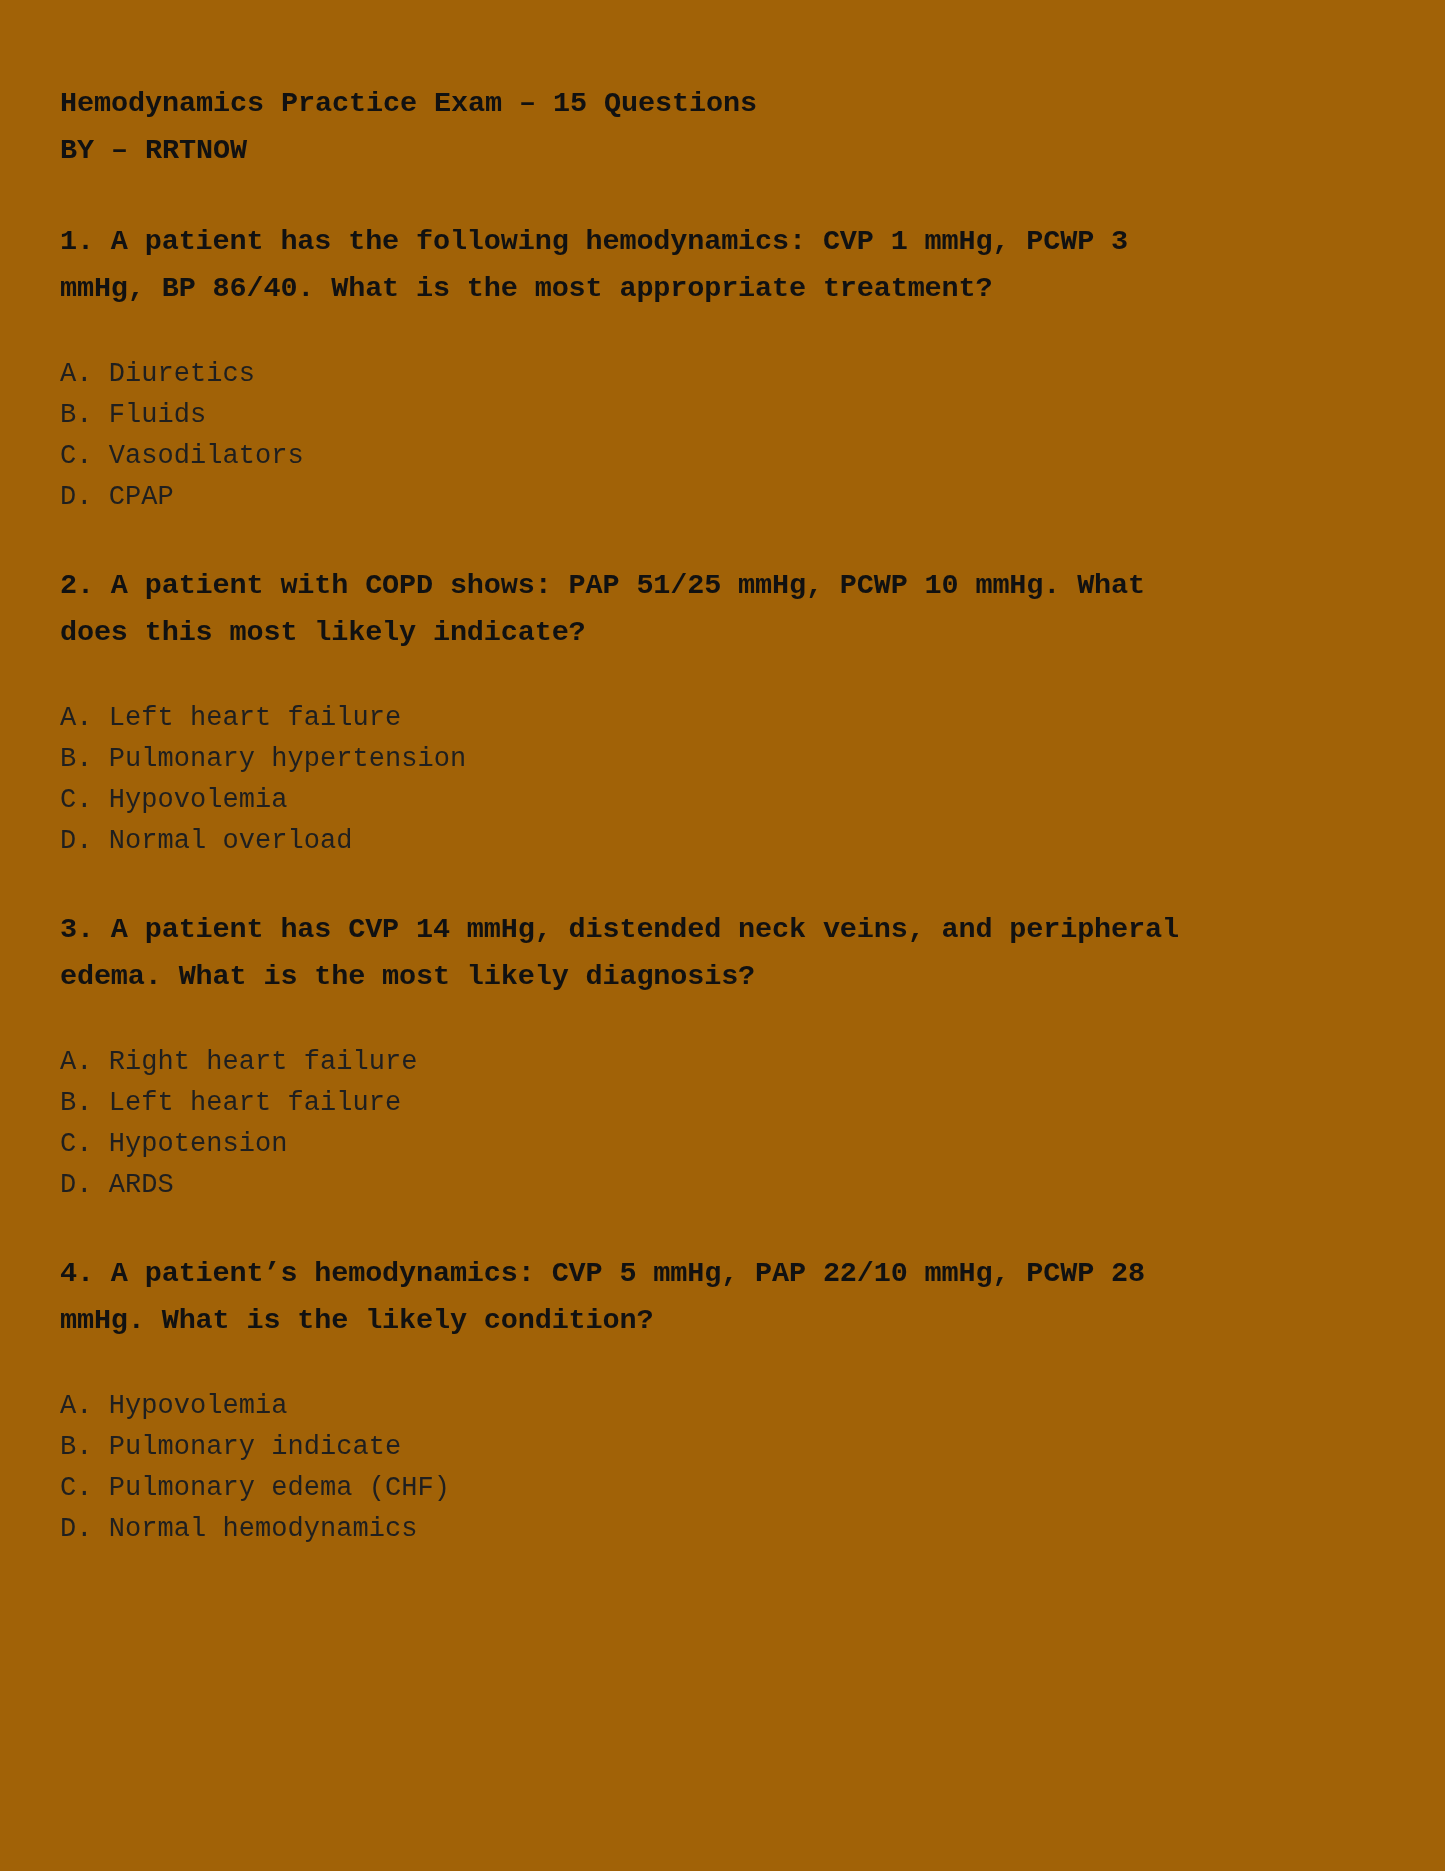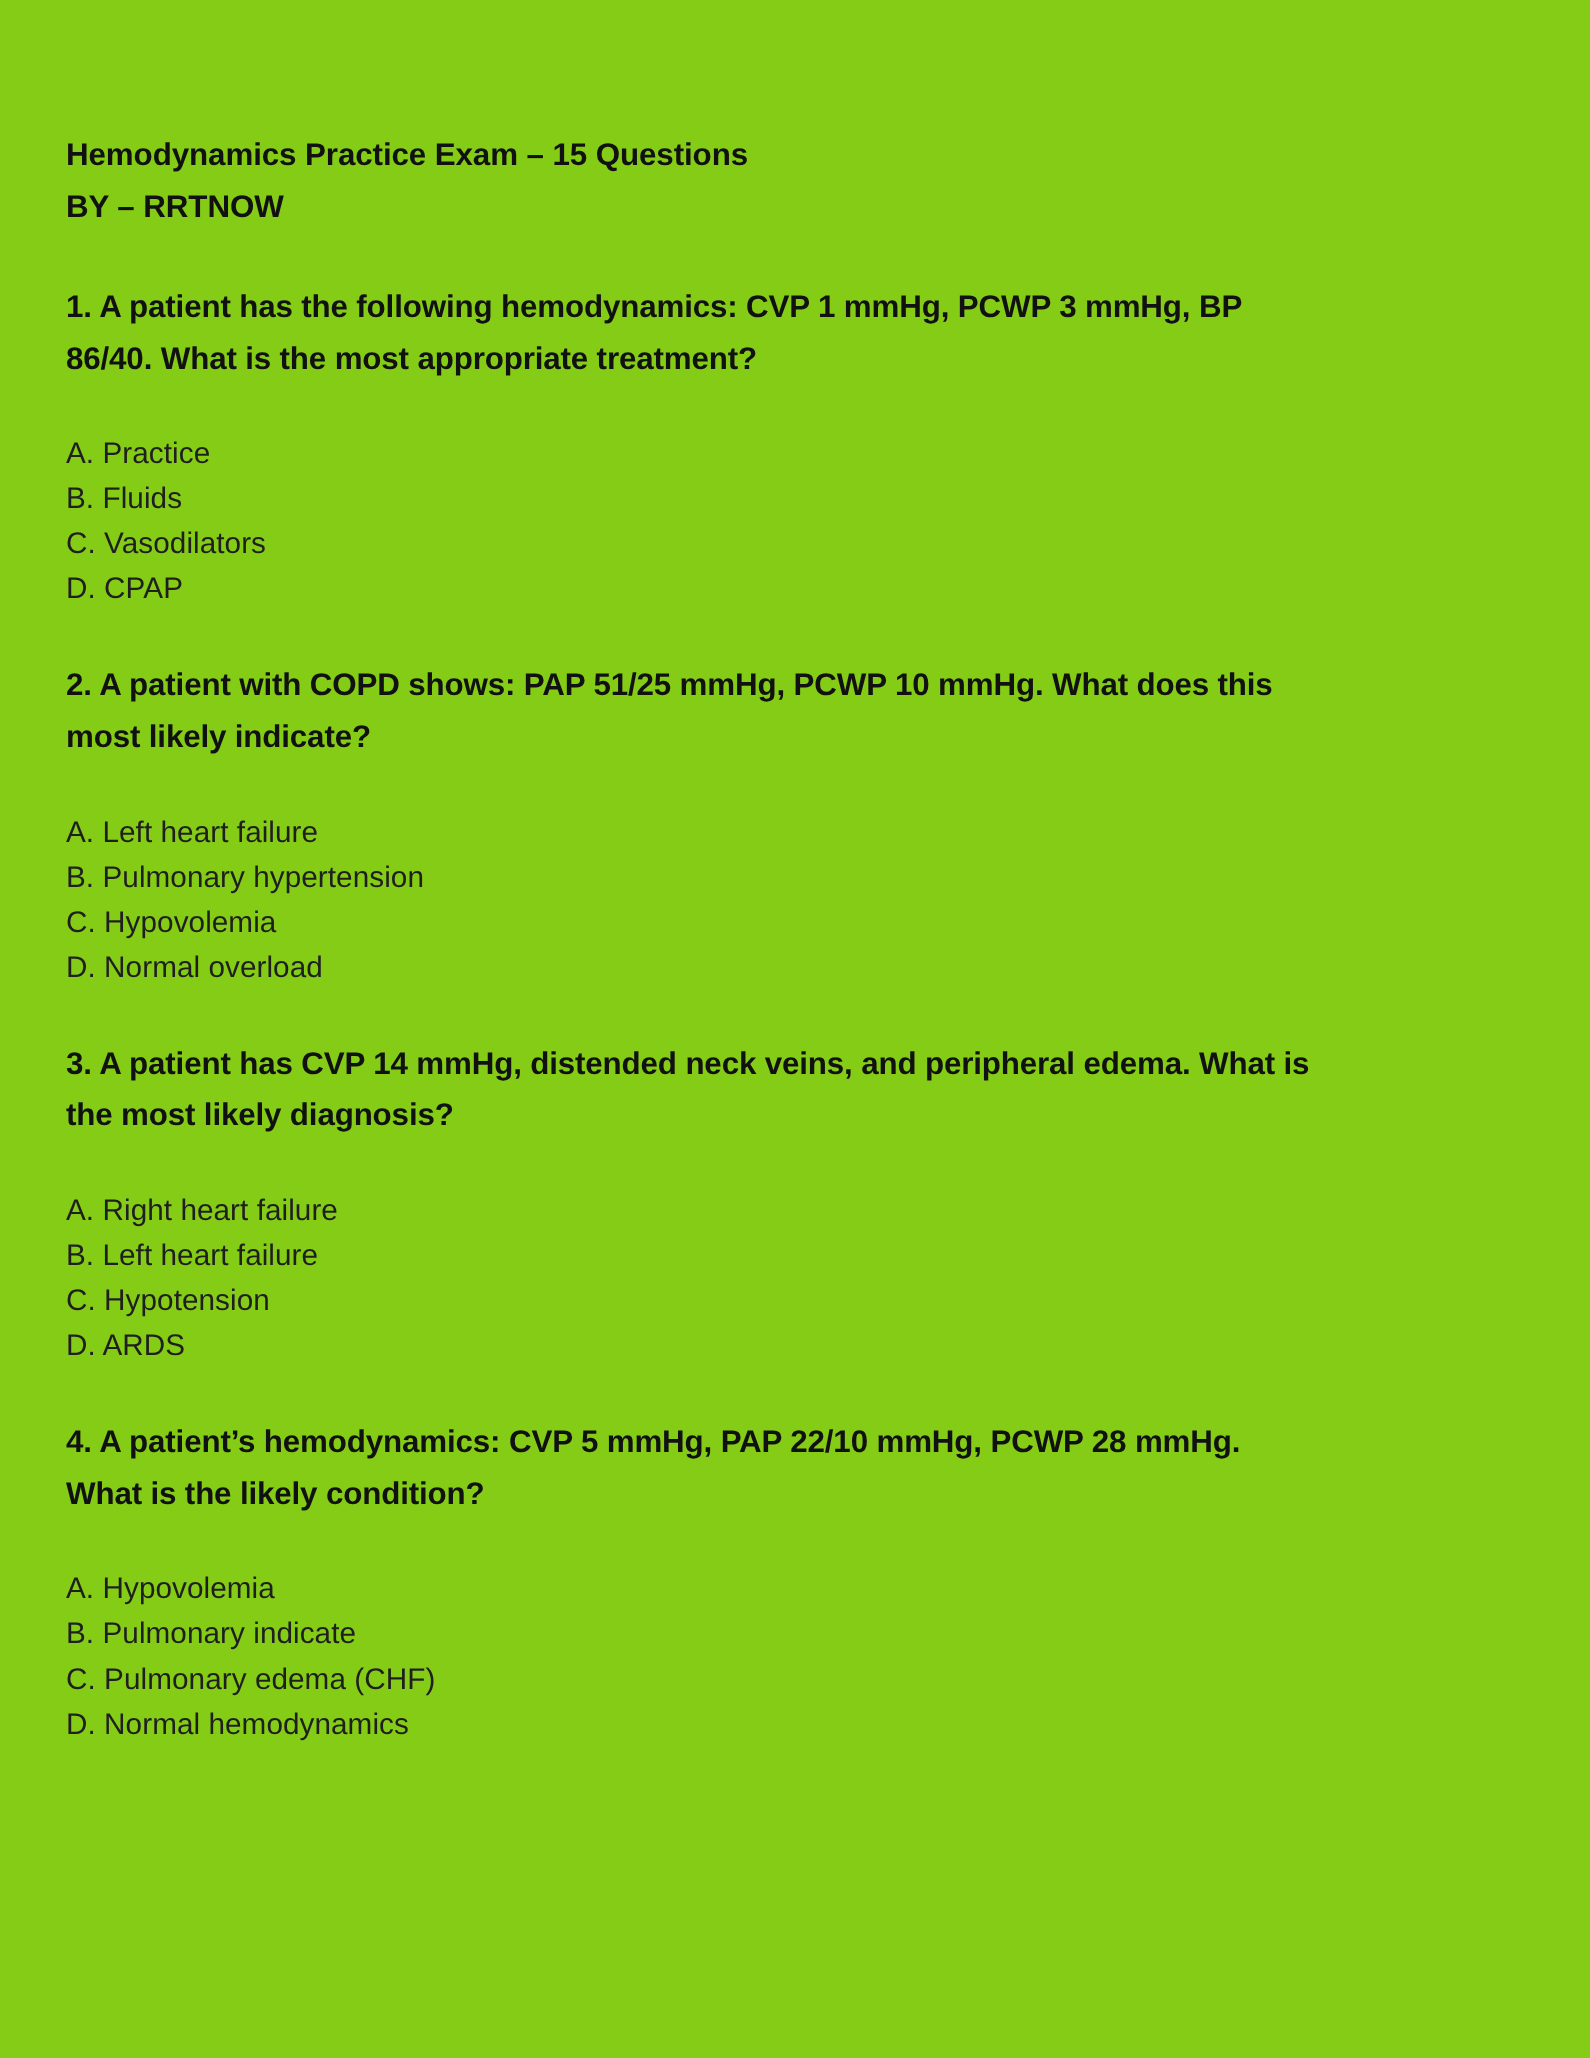--- a/index.html
+++ b/index.html
@@ -5,24 +5,24 @@
   html, body {
     margin: 0;
     padding: 0;
     background: #ffffff;
   }
 
   .page {
     position: relative;
     width: 1445px;
     height: 1871px;
-    background: #84cc16;
+    background: #a16207;
     box-sizing: border-box;
-    padding: 118px 60px 0 60px;
-    font-family: Liberation Sans, sans-serif;
+    padding: 80px 60px 0 60px;
+    font-family: Liberation Mono, monospace;
     color: #1a1a1a;
     overflow: hidden;
   }
 
   .doc-header {
     margin: 0 0 0 0;
   }
 
   .doc-title,
   .doc-byline {
@@ -74,21 +74,21 @@
   <div class="doc-header">
     <div class="doc-title">Hemodynamics Practice Exam – 15 Questions</div>
     <div class="doc-byline">BY – RRTNOW</div>
   </div>
 
   <div class="questions">
 
     <div class="question-block">
       <div class="question-text">1. A patient has the following hemodynamics: CVP 1 mmHg, PCWP 3 mmHg, BP 86/40. What is the most appropriate treatment?</div>
       <ul class="options">
-        <li class="option">A. Practice</li>
+        <li class="option">A. Diuretics</li>
         <li class="option">B. Fluids</li>
         <li class="option">C. Vasodilators</li>
         <li class="option">D. CPAP</li>
       </ul>
     </div>
 
     <div class="question-block">
       <div class="question-text">2. A patient with COPD shows: PAP 51/25 mmHg, PCWP 10 mmHg. What does this most likely indicate?</div>
       <ul class="options">
         <li class="option">A. Left heart failure</li>

